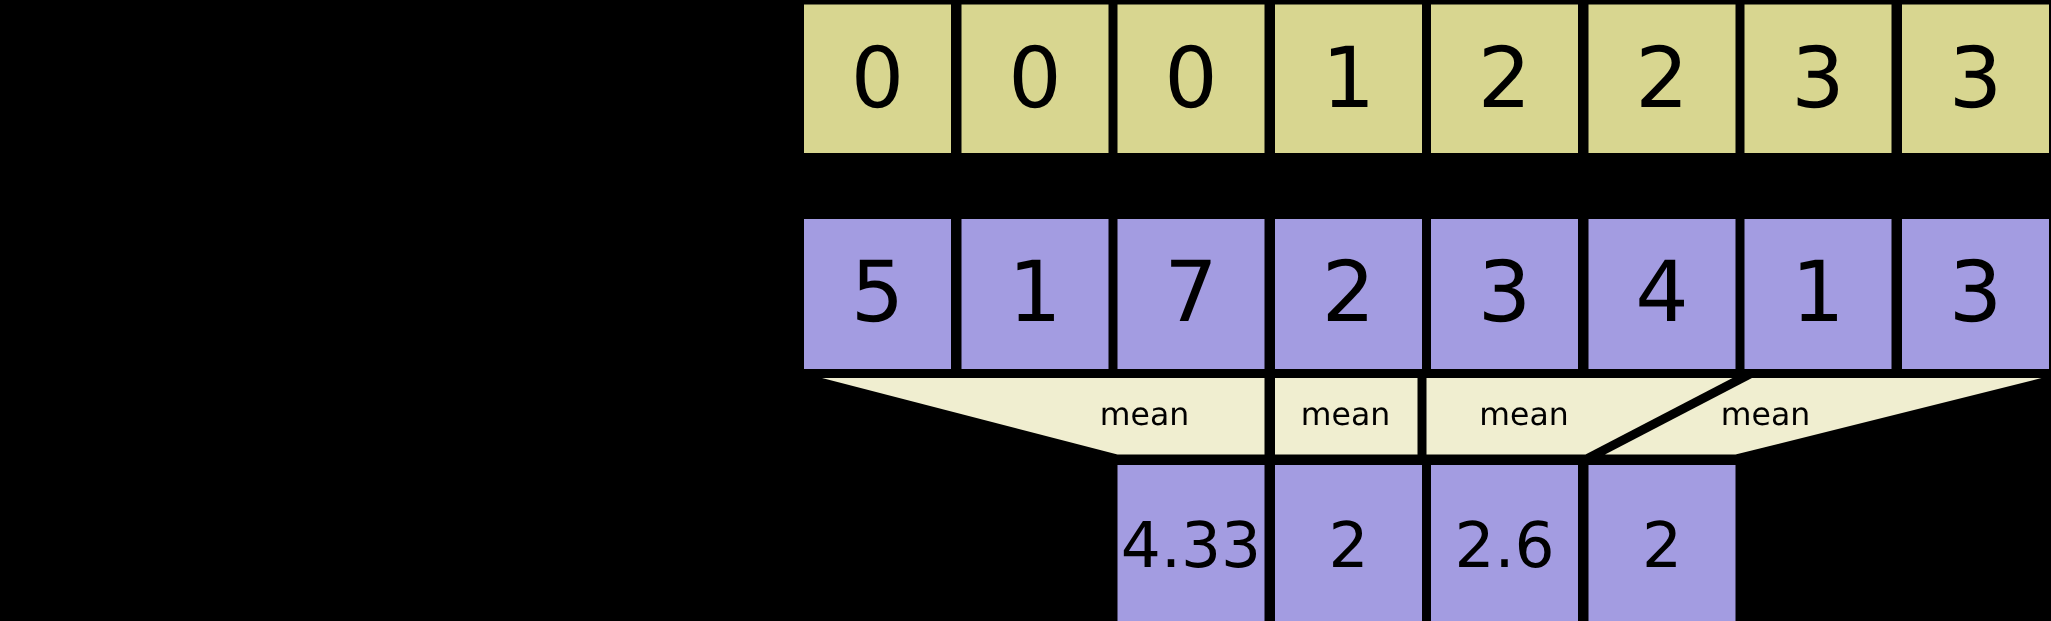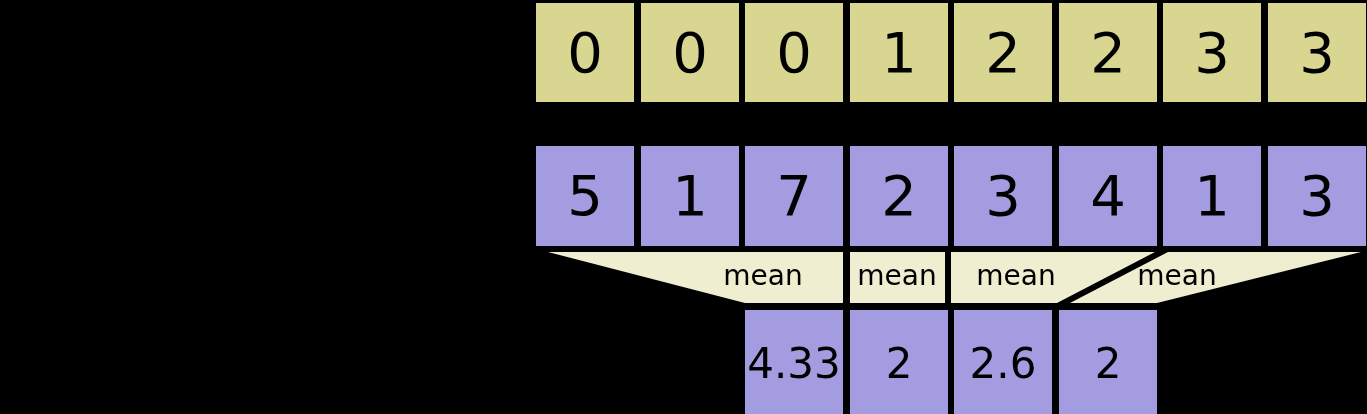--- a/index.html
+++ b/index.html
@@ -46,21 +46,21 @@
   }
   .cell.out {
     top: 310px; height: 108px;
     background: var(--data-cell);
     font-size: 42px;
   }
   .mean-label {
     position: absolute;
     top: 277px;
     transform: translate(-50%, -54%);
-    font-size: 28px;
+    font-size: 21px;
     color: var(--funnel-text);
     white-space: nowrap;
   }
 </style>
 </head>
 <body>
 
 <div class="canvas">
 
   <svg class="funnel-layer" viewBox="0 0 1367 414" xmlns="http://www.w3.org/2000/svg">

